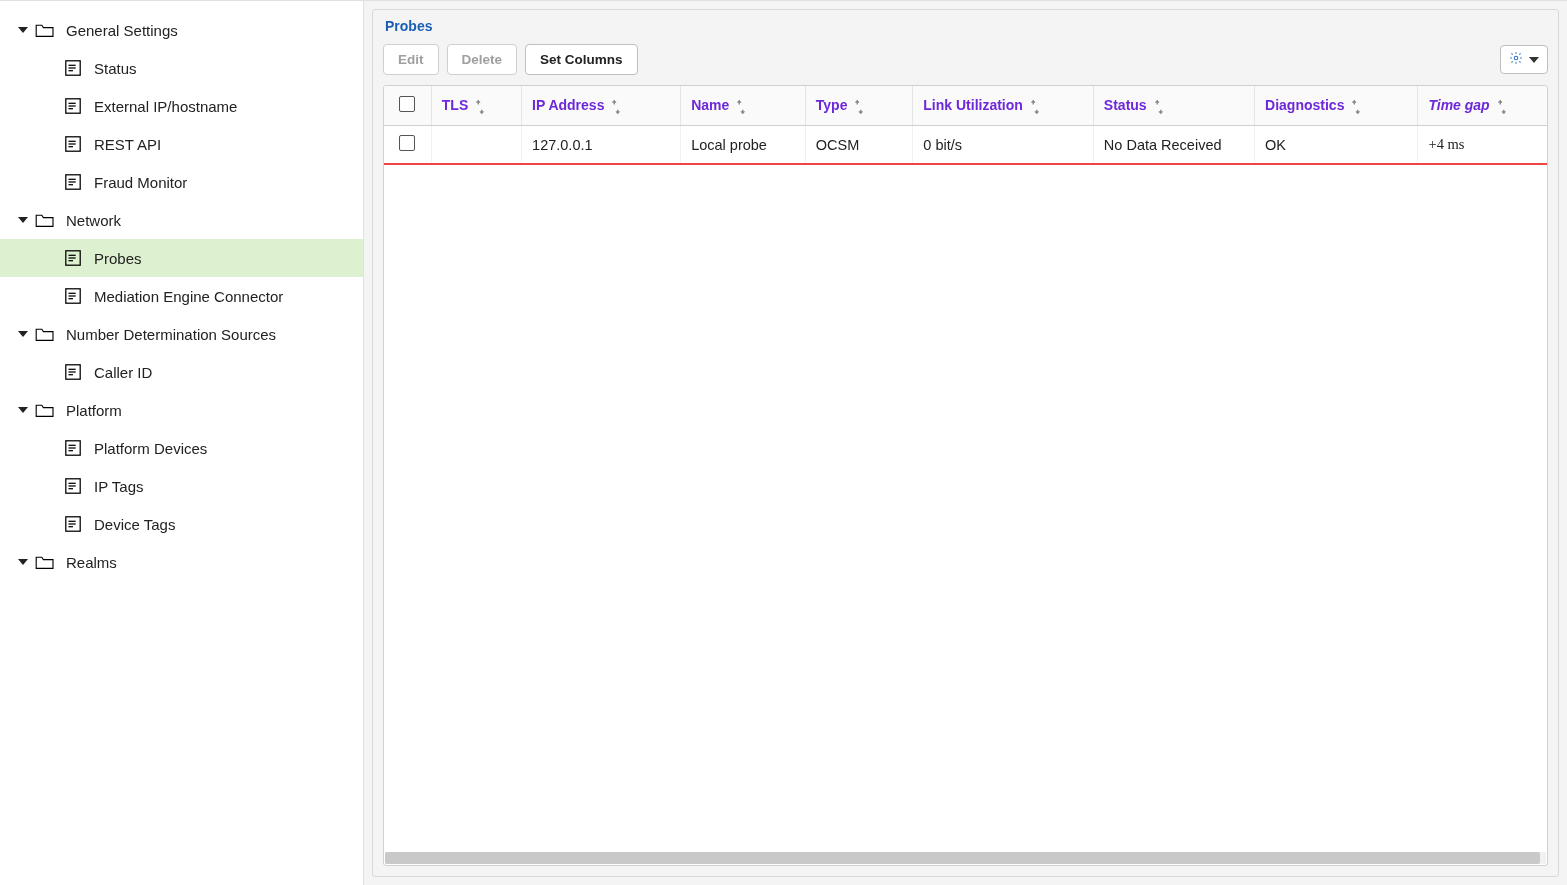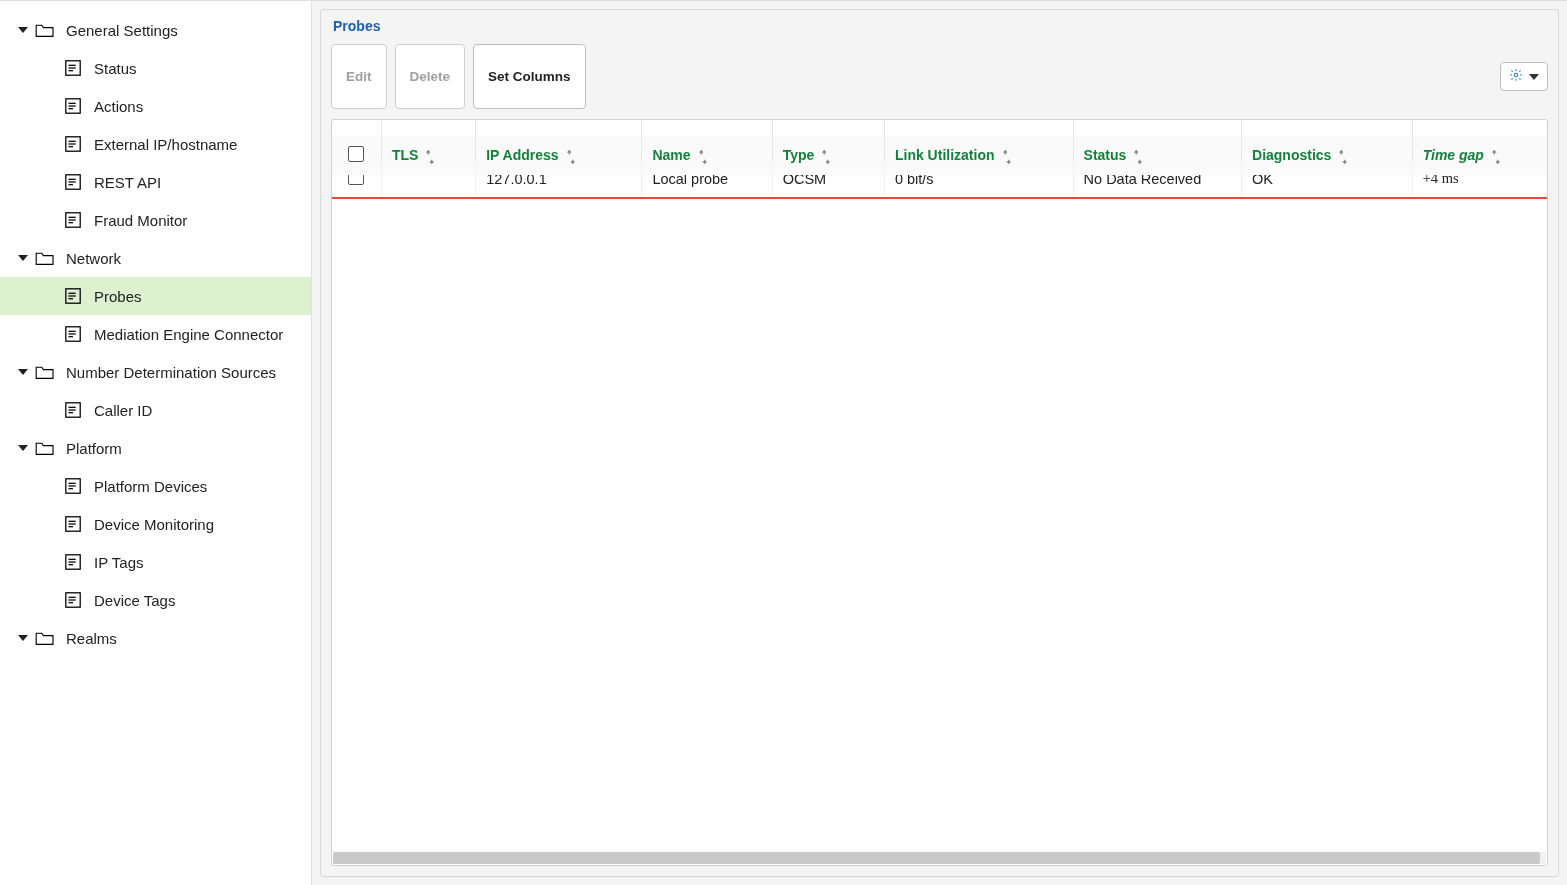--- a/index.html
+++ b/index.html
@@ -5,47 +5,47 @@
   * { box-sizing: border-box; }
   html, body { margin: 0; padding: 0; font-family: Arial, Helvetica, sans-serif; font-size: 14px; color: #222; background: #fff; }
   .app { width: 1567px; height: 885px; display: flex; flex-direction: column; position: relative; }
   .header { display: flex; align-items: center; justify-content: space-between; padding: 18px 22px 12px 14px; height: 74px; }
   .header h1 { margin: 0; font-size: 22px; font-weight: 800; letter-spacing: -0.3px; }
   .header-actions { display: flex; gap: 18px; align-items: center; }
   .hdr-icon { width: 22px; height: 22px; display: flex; align-items: center; justify-content: center; cursor: pointer; }
   .hdr-icon svg { width: 18px; height: 18px; stroke: #111; stroke-width: 2.2; fill: none; }
 
   .body { flex: 1; display: flex; border-top: 1px solid #e0e0e0; min-height: 0; }
-  .sidebar { width: 312px; border-right: 1px solid #e0e0e0; overflow-y: auto; padding-top: 10px; padding-bottom: 5px; }
+  .sidebar { width: 364px; border-right: 1px solid #e0e0e0; overflow-y: auto; padding-top: 10px; padding-bottom: 5px; }
   .tree-row { display: flex; align-items: center; height: 38px; padding-right: 10px; cursor: pointer; white-space: nowrap; }
   .tree-row.group { font-size: 15px; }
   .tree-row.leaf { font-size: 15px; }
   .tree-row.selected { background: #ddf0cf; }
   .indent-1 { padding-left: 14px; }
   .indent-2 { padding-left: 62px; }
   .caret { width: 18px; display: inline-flex; justify-content: center; margin-right: 2px; }
   .caret svg { width: 10px; height: 10px; fill: #222; }
   .folder-icon, .doc-icon { width: 22px; height: 20px; display: inline-flex; align-items: center; justify-content: center; margin-right: 10px; }
   .folder-icon svg { width: 20px; height: 16px; stroke: #000; stroke-width: 1.4; fill: none; }
   .doc-icon svg { width: 18px; height: 18px; stroke: #000; stroke-width: 1.4; fill: none; }
 
   .main { flex: 1; background: #f4f4f4; padding: 8px 8px 8px 8px; display: flex; flex-direction: column; min-width: 0; }
   .panel { flex: 1; display: flex; flex-direction: column; border: 1px solid #d8d8d8; background: #f4f4f4; border-radius: 3px; min-height: 0; }
   .panel-title { padding: 8px 12px 6px; font-size: 14px; font-weight: 600; color: #1a5fb4; }
   .toolbar { display: flex; align-items: center; padding: 4px 10px 10px; gap: 8px; }
-  .btn { background: #fff; border: 1px solid #bfbfbf; border-radius: 4px; padding: 24px 14px; font-size: 13.5px; font-weight: 700; color: #222; cursor: pointer; }
+  .btn { background: #fff; border: 1px solid #bfbfbf; border-radius: 4px; padding: 7px 14px; font-size: 13.5px; font-weight: 700; color: #222; cursor: pointer; }
   .btn.disabled { color: #a0a0a0; border-color: #cfcfcf; cursor: default; }
   .toolbar-right { margin-left: auto; display: flex; align-items: center; }
   .gear-btn { background: #fff; border: 1px solid #bfbfbf; border-radius: 4px; padding: 5px 8px; cursor: pointer; display: flex; align-items: center; gap: 6px; }
   .gear-btn .gear svg { width: 14px; height: 14px; stroke: #2b73c7; fill: none; stroke-width: 1.8; }
   .gear-btn .dd svg { width: 10px; height: 10px; fill: #333; }
 
   .table-wrap { background: #fff; margin: 0 10px 10px; border: 1px solid #d0d0d0; border-radius: 3px; flex: 1; overflow: auto; position: relative; }
   table { border-collapse: collapse; width: 100%; table-layout: fixed; }
-  thead th { background: #fafafa; text-align: left; font-weight: 700; font-size: 14px; color: #15803d; padding: 10px 10px; border-bottom: 1px solid #d0d0d0; border-right: 1px solid #e5e5e5; position: sticky; top: 16px; }
+  thead th { background: #fafafa; text-align: left; font-weight: 700; font-size: 14px; color: #6d28d9; padding: 10px 10px; border-bottom: 1px solid #d0d0d0; border-right: 1px solid #e5e5e5; position: sticky; top: 0; }
   thead th:last-child { border-right: none; font-style: italic; }
   .sort-icon { display: inline-flex; margin-left: 6px; vertical-align: middle; }
   .sort-icon svg { width: 12px; height: 14px; stroke: #888; stroke-width: 1.6; fill: none; }
   tbody td { padding: 9px 10px; border-bottom: 2px solid #ef4444; border-right: 1px solid #f0f0f0; font-size: 14.5px; color: #222; }
   tbody td:last-child { border-right: none; font-family: Liberation Serif, serif; }
   .chk { width: 16px; height: 16px; border: 1.5px solid #555; border-radius: 2px; background: #fff; display: inline-block; cursor: pointer; }
   col.c-chk { width: 44px; }
   col.c-tls { width: 84px; }
   col.c-ip { width: 148px; }
   col.c-name { width: 116px; }
@@ -96,31 +96,20 @@
       </div>
       <div class="tree-row leaf indent-2">
         <span class="doc-icon">
             <svg viewBox="0 0 20 20">
               <rect x="2" y="2" width="16" height="16"></rect>
               <line x1="5" y1="7" x2="13" y2="7"></line>
               <line x1="5" y1="10" x2="13" y2="10"></line>
               <line x1="5" y1="13" x2="10" y2="13"></line>
             </svg>
           </span>
-        <span>Actions</span>
-      </div>
-      <div class="tree-row leaf indent-2">
-        <span class="doc-icon">
-            <svg viewBox="0 0 20 20">
-              <rect x="2" y="2" width="16" height="16"></rect>
-              <line x1="5" y1="7" x2="13" y2="7"></line>
-              <line x1="5" y1="10" x2="13" y2="10"></line>
-              <line x1="5" y1="13" x2="10" y2="13"></line>
-            </svg>
-          </span>
         <span>External IP/hostname</span>
       </div>
       <div class="tree-row leaf indent-2">
         <span class="doc-icon">
             <svg viewBox="0 0 20 20">
               <rect x="2" y="2" width="16" height="16"></rect>
               <line x1="5" y1="7" x2="13" y2="7"></line>
               <line x1="5" y1="10" x2="13" y2="10"></line>
               <line x1="5" y1="13" x2="10" y2="13"></line>
             </svg>
@@ -216,31 +205,20 @@
       <div class="tree-row leaf indent-2">
         <span class="doc-icon">
             <svg viewBox="0 0 20 20">
               <rect x="2" y="2" width="16" height="16"></rect>
               <line x1="5" y1="7" x2="13" y2="7"></line>
               <line x1="5" y1="10" x2="13" y2="10"></line>
               <line x1="5" y1="13" x2="10" y2="13"></line>
             </svg>
           </span>
         <span>Platform Devices</span>
-      </div>
-      <div class="tree-row leaf indent-2">
-        <span class="doc-icon">
-            <svg viewBox="0 0 20 20">
-              <rect x="2" y="2" width="16" height="16"></rect>
-              <line x1="5" y1="7" x2="13" y2="7"></line>
-              <line x1="5" y1="10" x2="13" y2="10"></line>
-              <line x1="5" y1="13" x2="10" y2="13"></line>
-            </svg>
-          </span>
-        <span>Device Monitoring</span>
       </div>
       <div class="tree-row leaf indent-2">
         <span class="doc-icon">
             <svg viewBox="0 0 20 20">
               <rect x="2" y="2" width="16" height="16"></rect>
               <line x1="5" y1="7" x2="13" y2="7"></line>
               <line x1="5" y1="10" x2="13" y2="10"></line>
               <line x1="5" y1="13" x2="10" y2="13"></line>
             </svg>
           </span>

